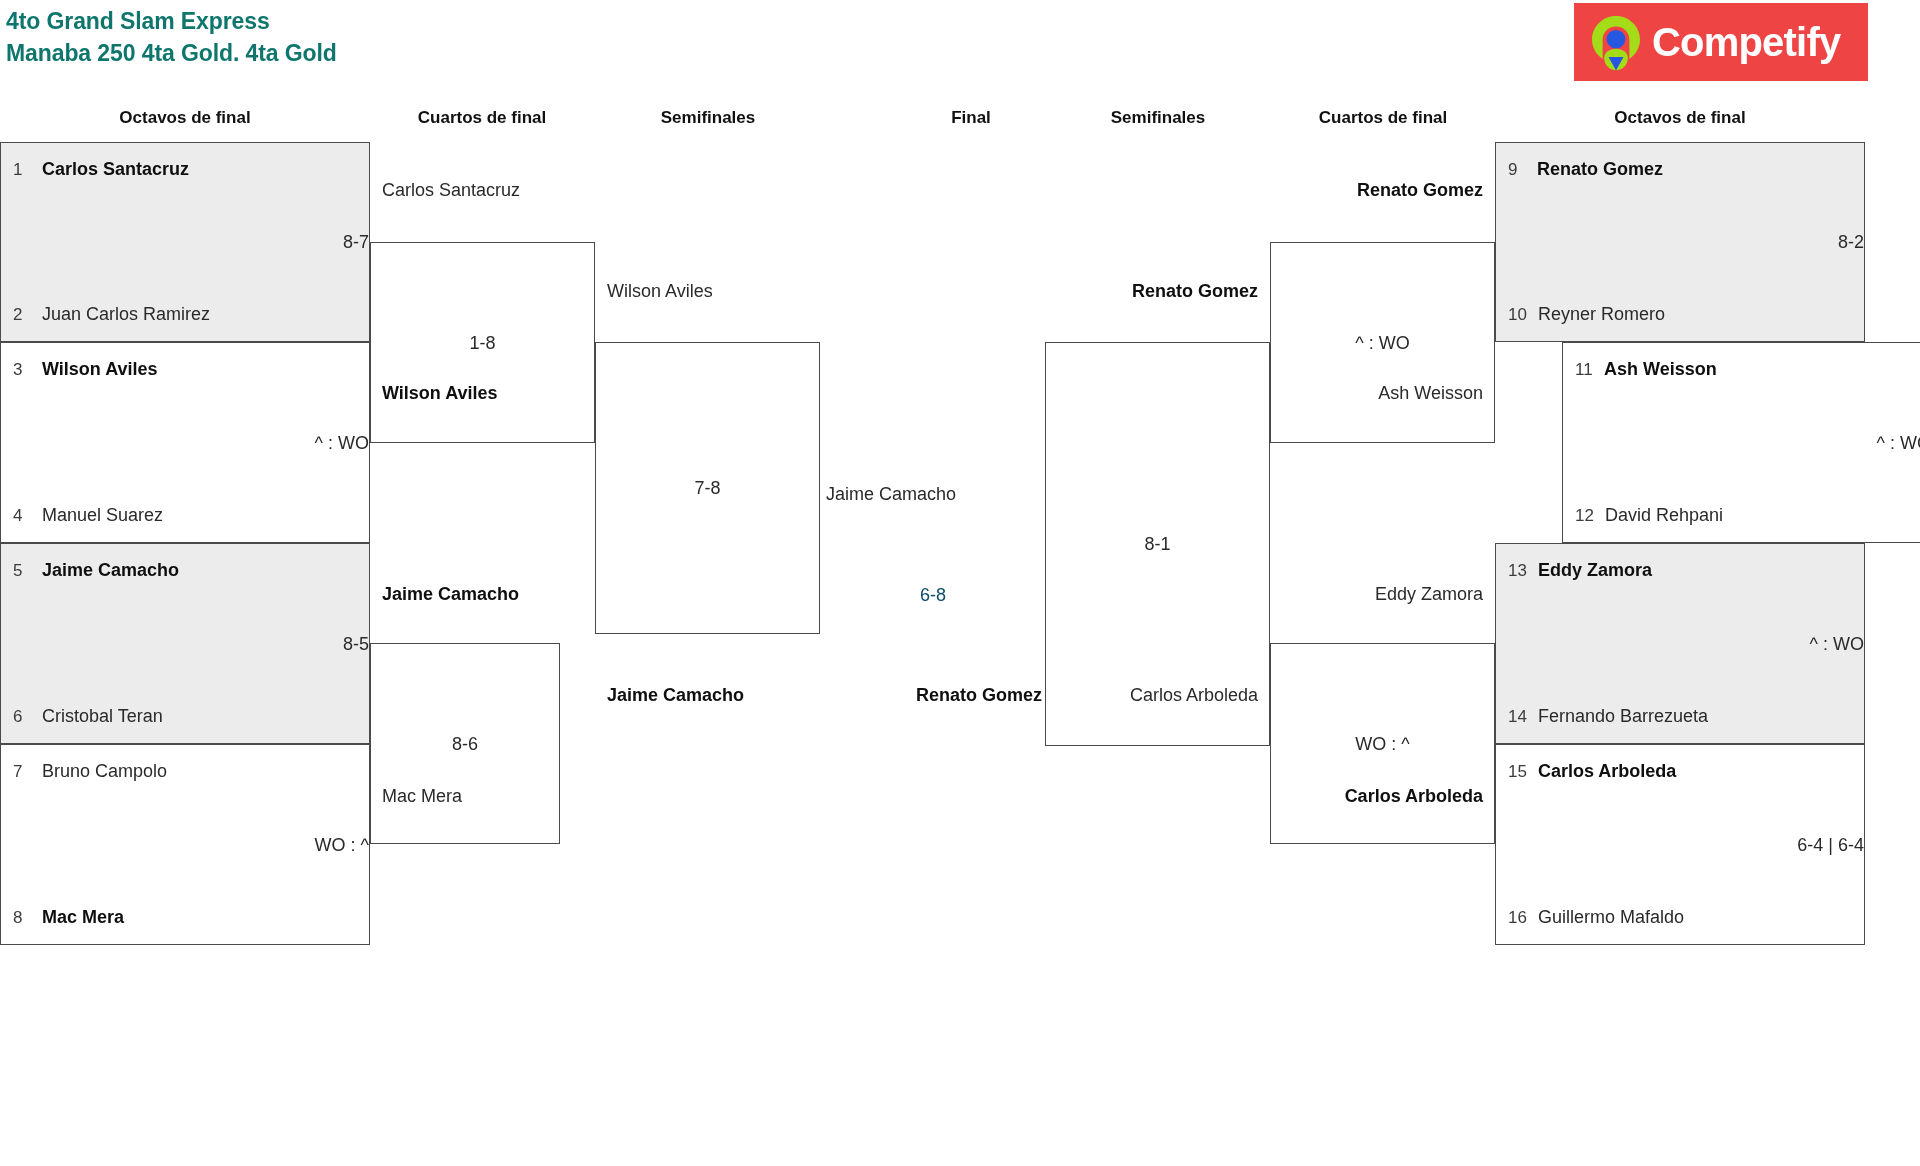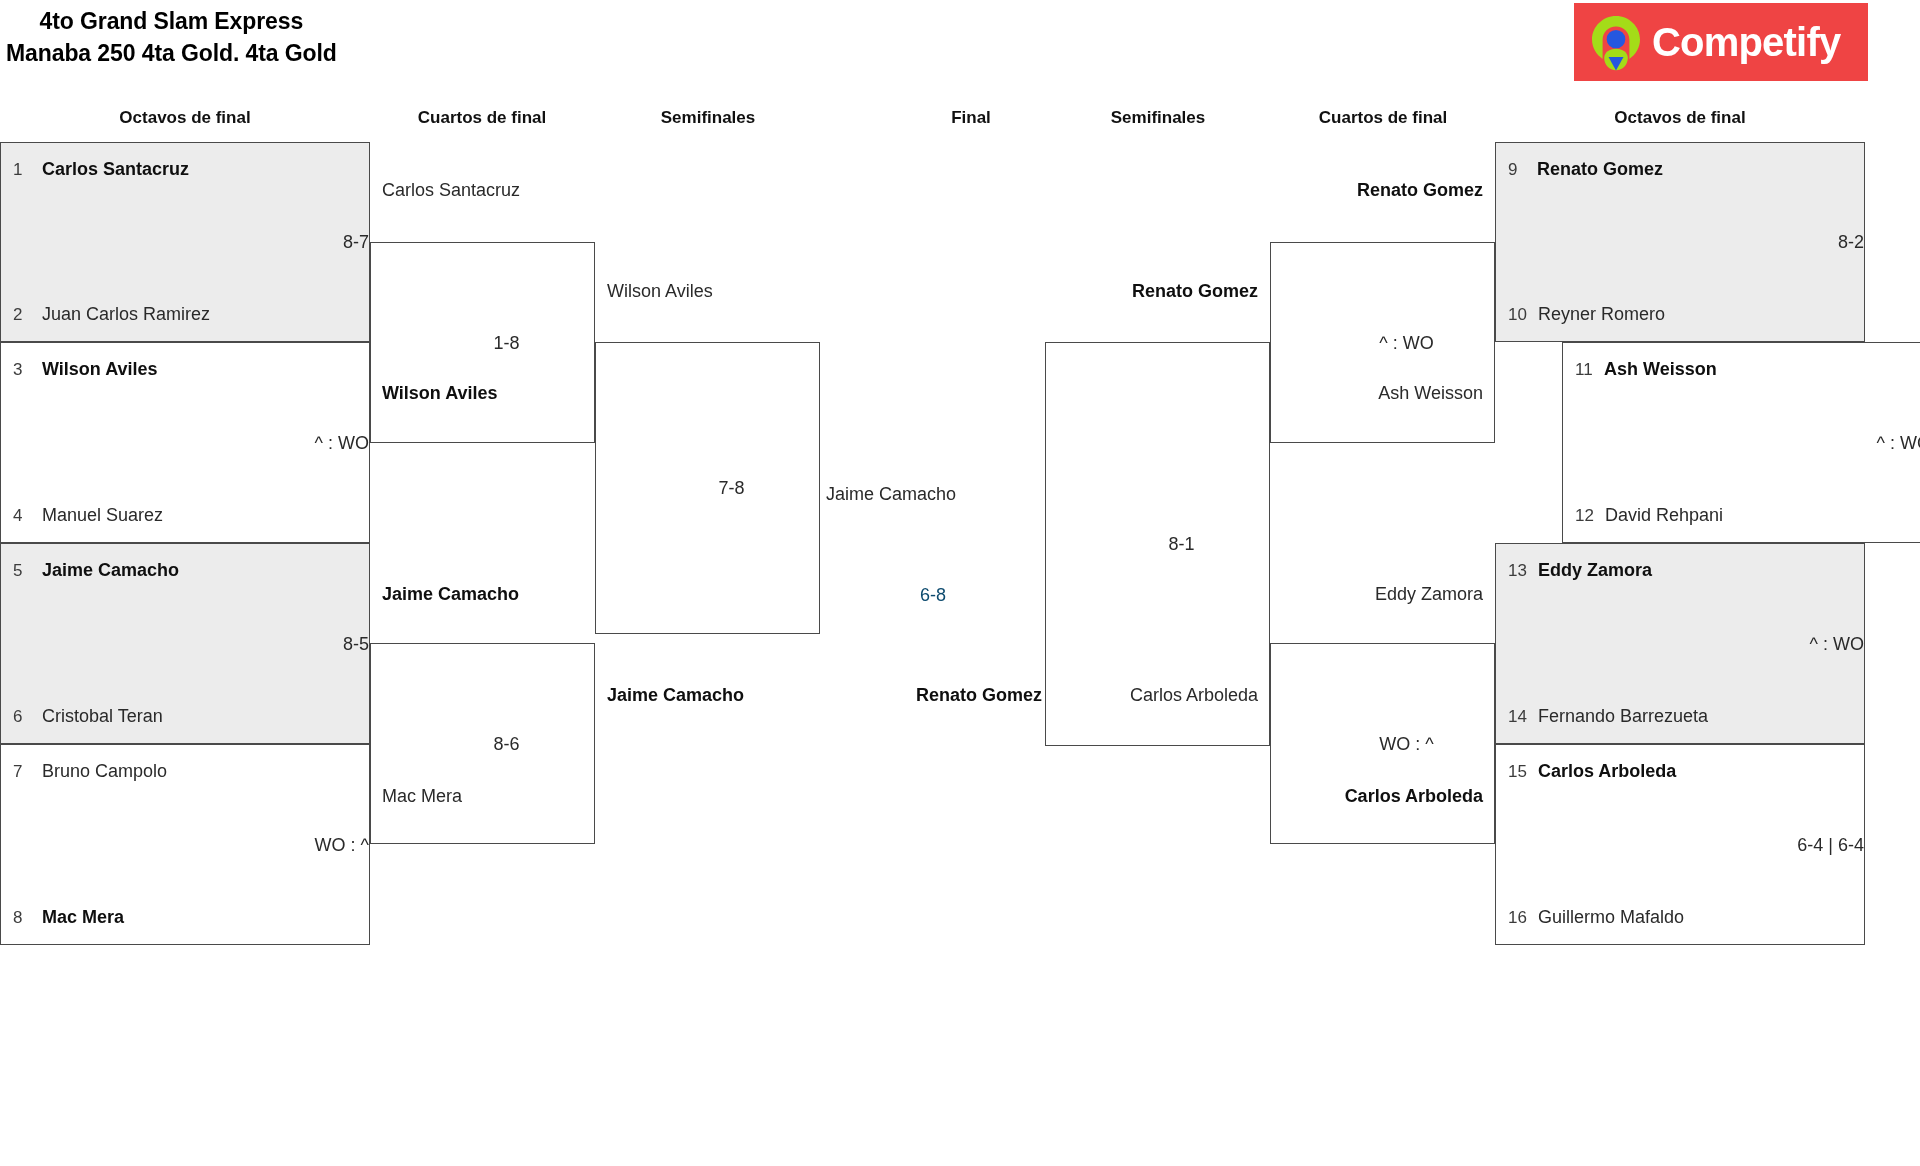--- a/index.html
+++ b/index.html
@@ -25,22 +25,21 @@
   #title-block {
     position: absolute;
     left: 6px; top: 6px;
     line-height: 1.38;
   }
   .title-line {
     font-size: 23px;
     font-weight: 600;
     letter-spacing: -0.1px;
     white-space: nowrap;
-    color: #000000;
-    text-align: center;
+    color: #0f766e;
   }
 
   #brand-logo {
     position: absolute;
     left: 1574px; top: 3px;
     width: 294px; height: 78px;
     background: #ef4444;
     display: flex;
     align-items: center;
     gap: 8px;
@@ -122,21 +121,20 @@
 
   .box-score {
     position: absolute;
     left: 0; width: 100%;
     text-align: center;
     font-size: 18px;
     color: #2a2a2a;
     top: 50%;
     transform: translateY(-50%);
     white-space: nowrap;
-    padding-left: 24px;
   }
 
   
   .adv-name {
     position: absolute;
     font-size: 18px;
     white-space: nowrap;
     color: #2a2a2a;
     font-weight: 400;
     transform: translateY(-50%);
@@ -232,21 +230,21 @@
     <span class="seed-name winner">Mac Mera</span>
   </div>
 </div>
 
 <div class="match-box" style="left:370px; top:242px; width:225px; height:201px;">
   <div class="box-score">1-8</div>
 </div>
 <div class="adv-name align-left" style="left:382px; top:190px;">Carlos Santacruz</div>
 <div class="adv-name align-left winner" style="left:382px; top:393px;">Wilson Aviles</div>
 
-<div class="match-box" style="left:370px; top:643px; width:225px; height:201px;">
+<div class="match-box" style="left:370px; top:643px; width:190px; height:201px;">
   <div class="box-score">8-6</div>
 </div>
 <div class="adv-name align-left winner" style="left:382px; top:594px;">Jaime Camacho</div>
 <div class="adv-name align-left" style="left:382px; top:796px;">Mac Mera</div>
 
 <div class="match-box" style="left:595px; top:342px; width:225px; height:292px;">
   <div class="box-score">7-8</div>
 </div>
 <div class="adv-name align-left" style="left:607px; top:291px;">Wilson Aviles</div>
 <div class="adv-name align-left winner" style="left:607px; top:695px;">Jaime Camacho</div>

